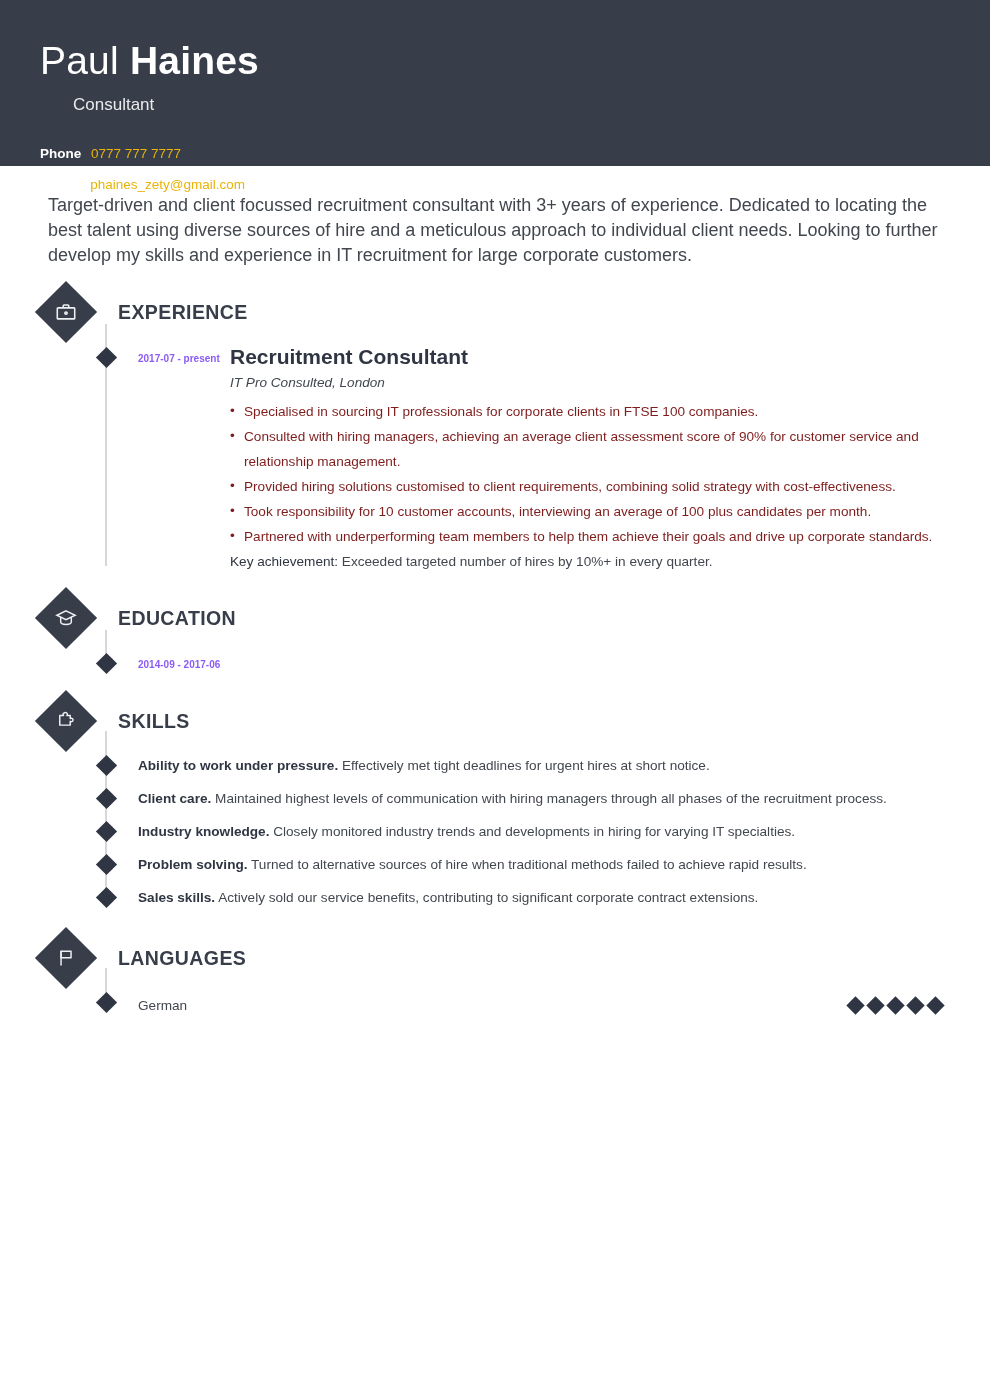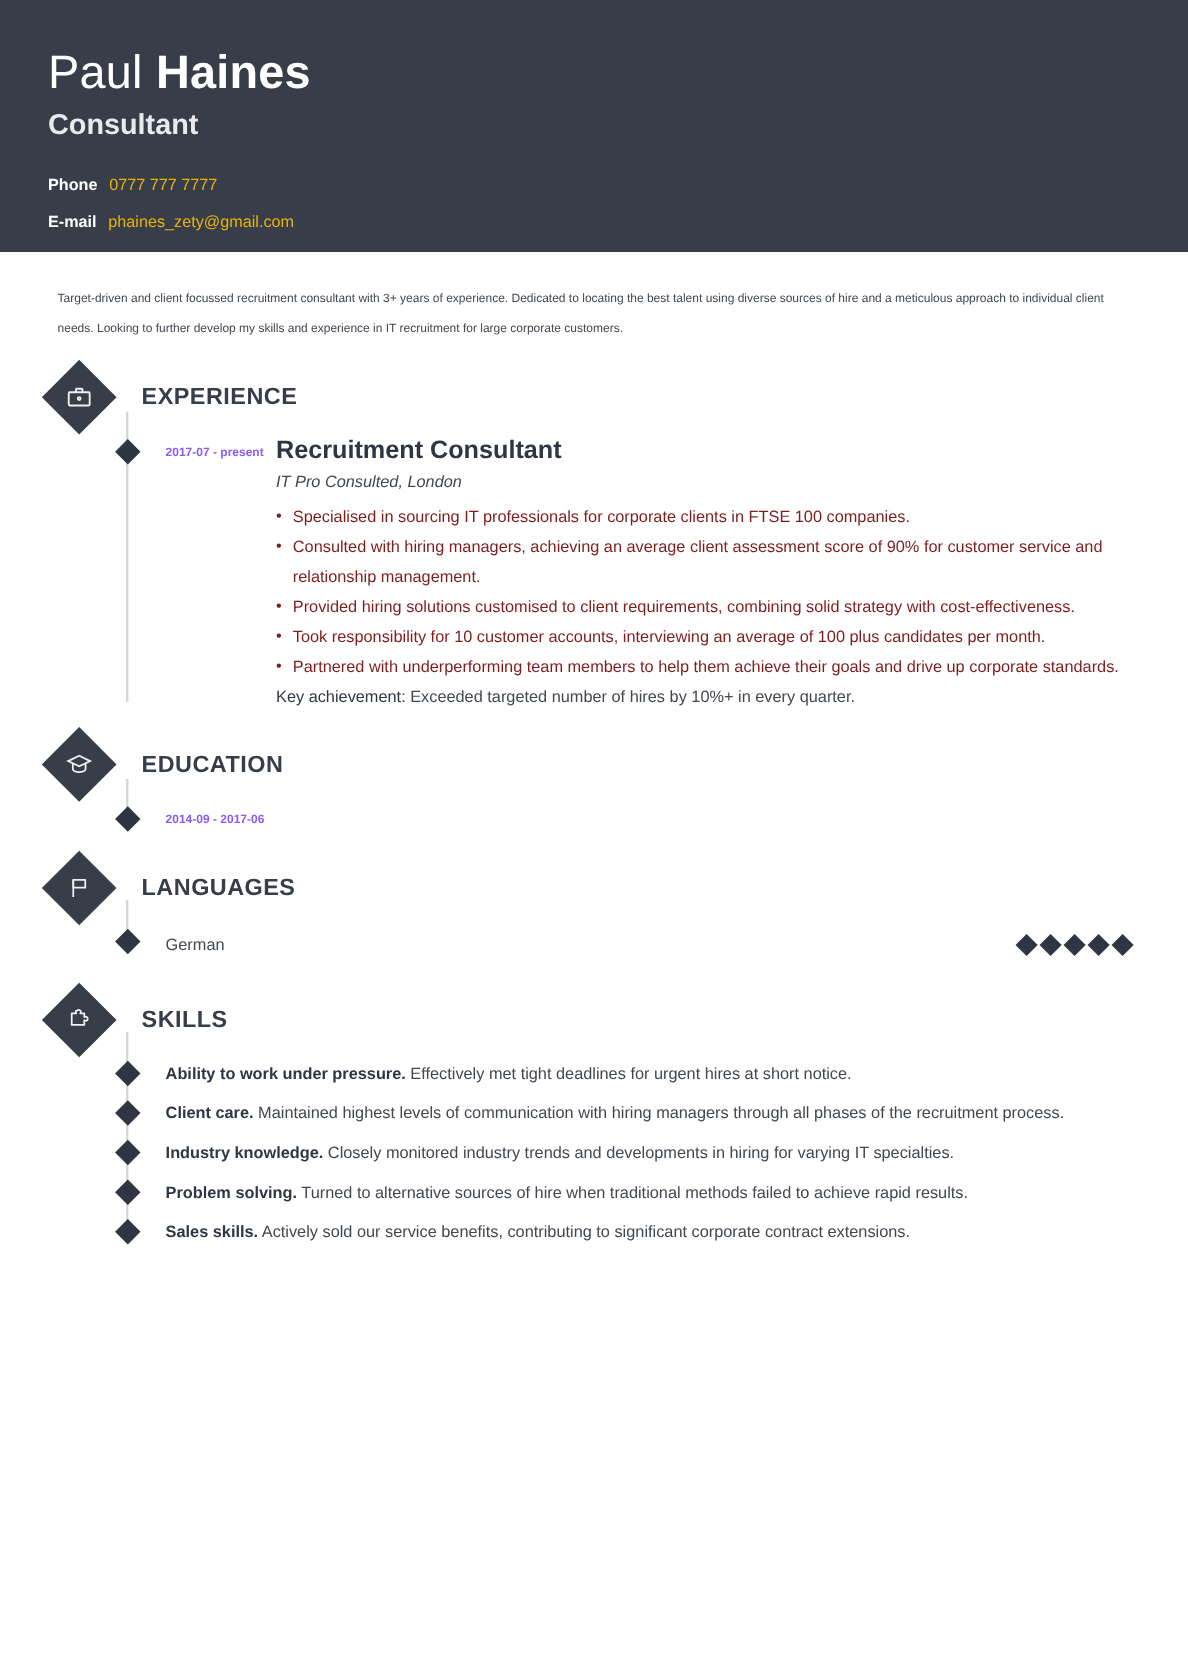--- a/index.html
+++ b/index.html
@@ -9,37 +9,38 @@
     height: 1400px;
     background: #ffffff;
     font-family: "Liberation Sans", sans-serif;
     color: #3a3f4b;
     overflow: hidden;
   }
 
   
   .header {
     background: #373d49;
-    height: 210px;
+    height: 166px;
     padding: 38px 60px 0 40px;
   }
   .name {
     font-size: 39px;
     line-height: 46px;
     color: #ffffff;
     font-weight: 400;
     letter-spacing: 0.2px;
   }
   .name .last { font-weight: 700; }
   .job-title {
-    font-size: 24px;
+    font-size: 17px;
     line-height: 28px;
     color: #e9eaec;
-    font-weight: 700;
+    font-weight: 400;
     margin-top: 7px;
+    margin-left: 33px;
   }
   .contacts { margin-top: 25px; }
   .contact-row {
     font-size: 13.5px;
     line-height: 19px;
     margin-bottom: 12px;
     white-space: nowrap;
   }
   .contact-label {
     font-weight: 700;
@@ -47,21 +48,21 @@
   }
   .contact-value {
     color: #eab308;
     margin-left: 6px;
   }
 
   
   .page { padding: 0 40px; }
 
   .summary {
-    font-size: 10px;
+    font-size: 18px;
     line-height: 25px;
     color: #42474f;
     padding: 27px 8px 0 8px;
     max-width: 915px;
   }
 
   
   .section { position: relative; }
   .section-head {
     display: flex;
@@ -289,20 +290,69 @@
         <span class="bullet-diamond"></span>
         <div class="entry-dates">2014-09 - 2017-06</div>
       </div>
     </div>
   </div>
 
   <div class="section">
     <div class="section-head">
       <span class="diamond-badge">
         <svg width="22" height="22" viewBox="0 0 24 24" fill="none" stroke="#eef0f3" stroke-width="1.6" stroke-linejoin="round">
+          <path d="M10.2 3.4a1.9 1.9 0 0 1 3.3 1.3c0 .5-.2.9-.5 1.2h3.6v3.5c.3-.3.7-.5 1.2-.5a1.9 1.9 0 0 1 0 3.8c-.5 0-.9-.2-1.2-.5v4.3H5.2V6c0-.1 0-.1 0 0h4.1c-.3-.3-.5-.7-.5-1.2 0-.6.2-1.1.6-1.4z"></path>
+        </svg>
+      </span>
+      <span class="section-title">SKILLS</span>
+    </div>
+
+    <div class="plain-list">
+      <div class="plain-row">
+        <span class="bullet-diamond"></span>
+        <div class="plain-text">
+          <b>Ability to work under pressure.</b>
+          <span>Effectively met tight deadlines for urgent hires at short notice.</span>
+        </div>
+      </div>
+      <div class="plain-row">
+        <span class="bullet-diamond"></span>
+        <div class="plain-text">
+          <b>Client care.</b>
+          <span>Maintained highest levels of communication with hiring managers through all phases of the recruitment process.</span>
+        </div>
+      </div>
+      <div class="plain-row">
+        <span class="bullet-diamond"></span>
+        <div class="plain-text">
+          <b>Industry knowledge.</b>
+          <span>Closely monitored industry trends and developments in hiring for varying IT specialties.</span>
+        </div>
+      </div>
+      <div class="plain-row">
+        <span class="bullet-diamond"></span>
+        <div class="plain-text">
+          <b>Problem solving.</b>
+          <span>Turned to alternative sources of hire when traditional methods failed to achieve rapid results.</span>
+        </div>
+      </div>
+      <div class="plain-row">
+        <span class="bullet-diamond"></span>
+        <div class="plain-text">
+          <b>Sales skills.</b>
+          <span>Actively sold our service benefits, contributing to significant corporate contract extensions.</span>
+        </div>
+      </div>
+    </div>
+  </div>
+
+  <div class="section">
+    <div class="section-head">
+      <span class="diamond-badge">
+        <svg width="22" height="22" viewBox="0 0 24 24" fill="none" stroke="#eef0f3" stroke-width="1.6" stroke-linejoin="round">
           <path d="M6.6 4.2v16"></path>
           <path d="M6.6 4.6h10.9v7.1H6.6z"></path>
         </svg>
       </span>
       <span class="section-title">LANGUAGES</span>
     </div>
 
     <div class="plain-list">
       <div class="plain-row lang-row">
         <span class="bullet-diamond"></span>
@@ -311,62 +361,13 @@
           <i></i>
           <i></i>
           <i></i>
           <i></i>
           <i></i>
         </div>
       </div>
     </div>
   </div>
 
-  <div class="section">
-    <div class="section-head">
-      <span class="diamond-badge">
-        <svg width="22" height="22" viewBox="0 0 24 24" fill="none" stroke="#eef0f3" stroke-width="1.6" stroke-linejoin="round">
-          <path d="M10.2 3.4a1.9 1.9 0 0 1 3.3 1.3c0 .5-.2.9-.5 1.2h3.6v3.5c.3-.3.7-.5 1.2-.5a1.9 1.9 0 0 1 0 3.8c-.5 0-.9-.2-1.2-.5v4.3H5.2V6c0-.1 0-.1 0 0h4.1c-.3-.3-.5-.7-.5-1.2 0-.6.2-1.1.6-1.4z"></path>
-        </svg>
-      </span>
-      <span class="section-title">SKILLS</span>
-    </div>
-
-    <div class="plain-list">
-      <div class="plain-row">
-        <span class="bullet-diamond"></span>
-        <div class="plain-text">
-          <b>Ability to work under pressure.</b>
-          <span>Effectively met tight deadlines for urgent hires at short notice.</span>
-        </div>
-      </div>
-      <div class="plain-row">
-        <span class="bullet-diamond"></span>
-        <div class="plain-text">
-          <b>Client care.</b>
-          <span>Maintained highest levels of communication with hiring managers through all phases of the recruitment process.</span>
-        </div>
-      </div>
-      <div class="plain-row">
-        <span class="bullet-diamond"></span>
-        <div class="plain-text">
-          <b>Industry knowledge.</b>
-          <span>Closely monitored industry trends and developments in hiring for varying IT specialties.</span>
-        </div>
-      </div>
-      <div class="plain-row">
-        <span class="bullet-diamond"></span>
-        <div class="plain-text">
-          <b>Problem solving.</b>
-          <span>Turned to alternative sources of hire when traditional methods failed to achieve rapid results.</span>
-        </div>
-      </div>
-      <div class="plain-row">
-        <span class="bullet-diamond"></span>
-        <div class="plain-text">
-          <b>Sales skills.</b>
-          <span>Actively sold our service benefits, contributing to significant corporate contract extensions.</span>
-        </div>
-      </div>
-    </div>
-  </div>
-
 </div>
 
 </body></html>

